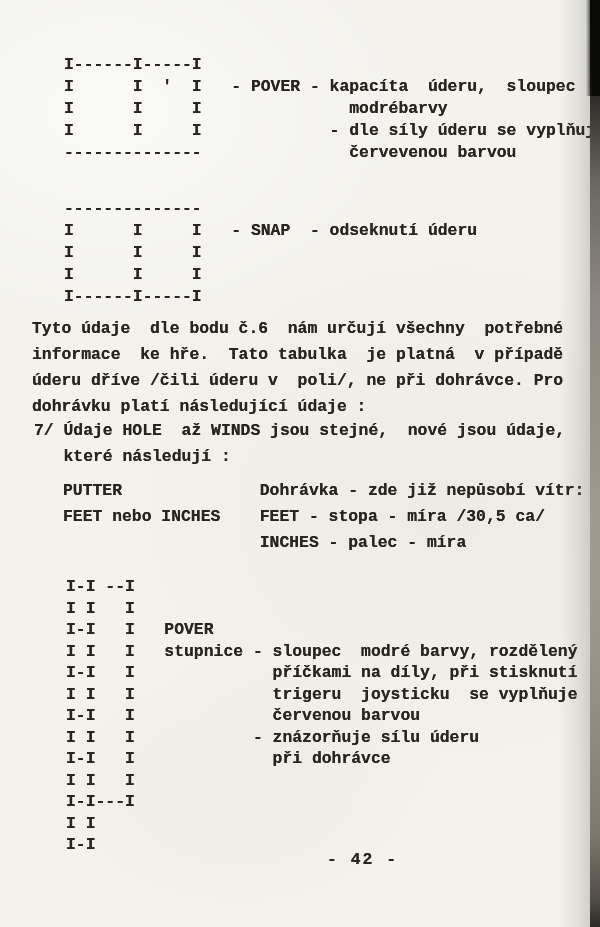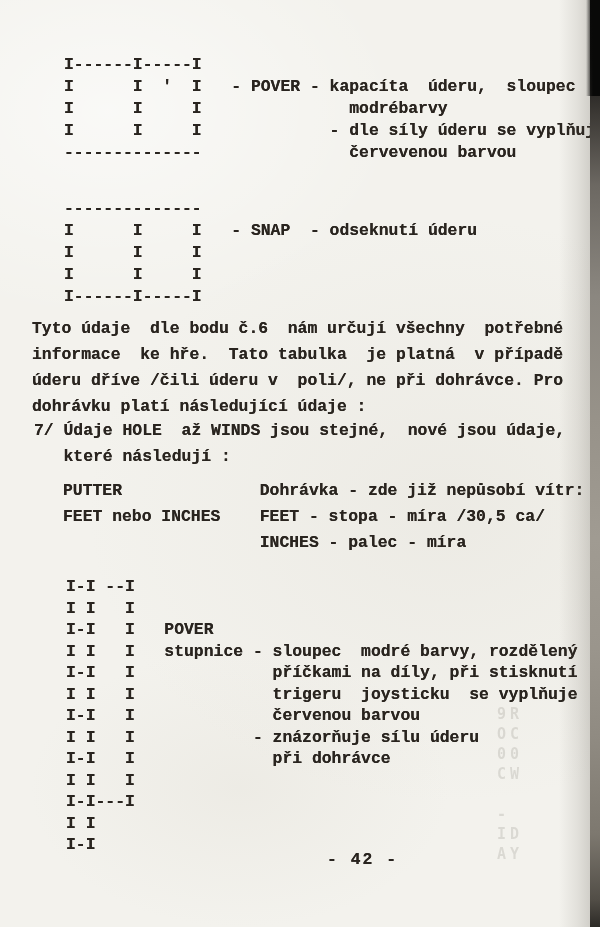--- a/index.html
+++ b/index.html
@@ -98,26 +98,18 @@
 I-I   I              červenou barvou
 I I   I            - znázorňuje sílu úderu
 I-I   I              při dohrávce
 I I   I
 I-I---I
 I I
 I-I</pre>
 
   <div class="block pagenum" style="left:327px; top:850px;">- 42 -</div>
 
-  <pre class="ghost">9R
-OC
-00
-CW
-
--
-ID
-AY</pre>
 
   <div class="curve-shadow"></div>
   <div class="edge-strip"></div>
   <div class="edge-top-dark"></div>
 
 </div>
 
 </body></html>

